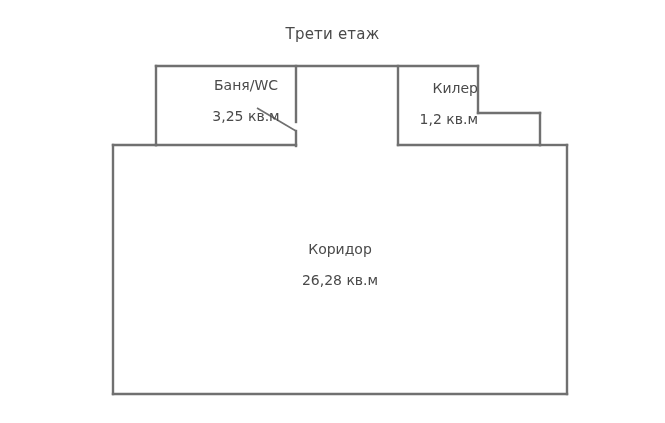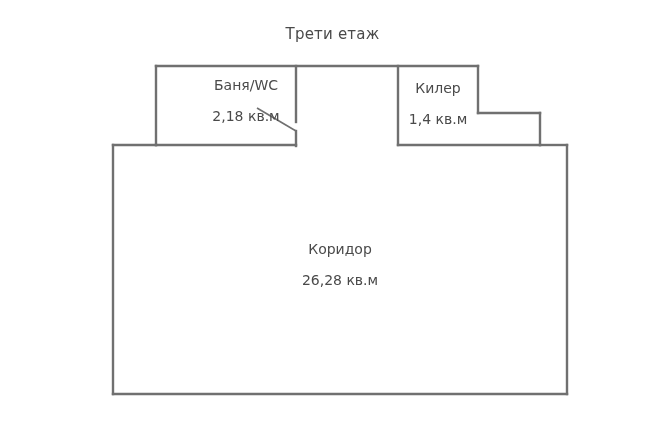--- a/index.html
+++ b/index.html
@@ -62,21 +62,21 @@
     line-height: 1.1;
   }
   .room-label .room-area {
     display: block;
     line-height: 1.1;
     margin-top: 16px;
   }
   
   #label-bath   { left: 156px; top: 78px;  width: 140px; padding-left: 20px; }
   #label-corr   { left: 296px; top: 78px;  width: 102px; }
-  #label-killer { left: 398px; top: 81px;  width: 80px;  }
+  #label-killer { left: 398px; top: 81px;  width: 80px; text-align: right;  }
   #label-bed    { left: 113px; top: 242px; width: 454px; }
   #label-bed .room-area { }
 </style>
 </head>
 <body>
 
 <div id="plan-root">
 
   <div class="plan-title">Трети етаж</div>
 
@@ -103,27 +103,27 @@
     <path class="wall" d="M 113 145 L 156 145"></path>
     <path class="wall" d="M 540 145 L 567 145"></path>
     <path class="wall" d="M 113 145 L 113 394"></path>
     <path class="wall" d="M 567 145 L 567 394"></path>
     <path class="wall" d="M 113 394 L 567 394"></path>
 
   </svg>
 
   <div class="room-label" id="label-bath">
     <span class="room-name">Баня/WC</span>
-    <span class="room-area">2,18 кв.м</span>
+    <span class="room-area">3,25 кв.м</span>
   </div>
 
 
   <div class="room-label" id="label-killer">
     <span class="room-name">Килер</span>
-    <span class="room-area">1,4 кв.м</span>
+    <span class="room-area">1,2 кв.м</span>
   </div>
 
   <div class="room-label" id="label-bed">
     <span class="room-name">Коридор</span>
     <span class="room-area">26,28 кв.м</span>
   </div>
 
 </div>
 
 </body></html>

